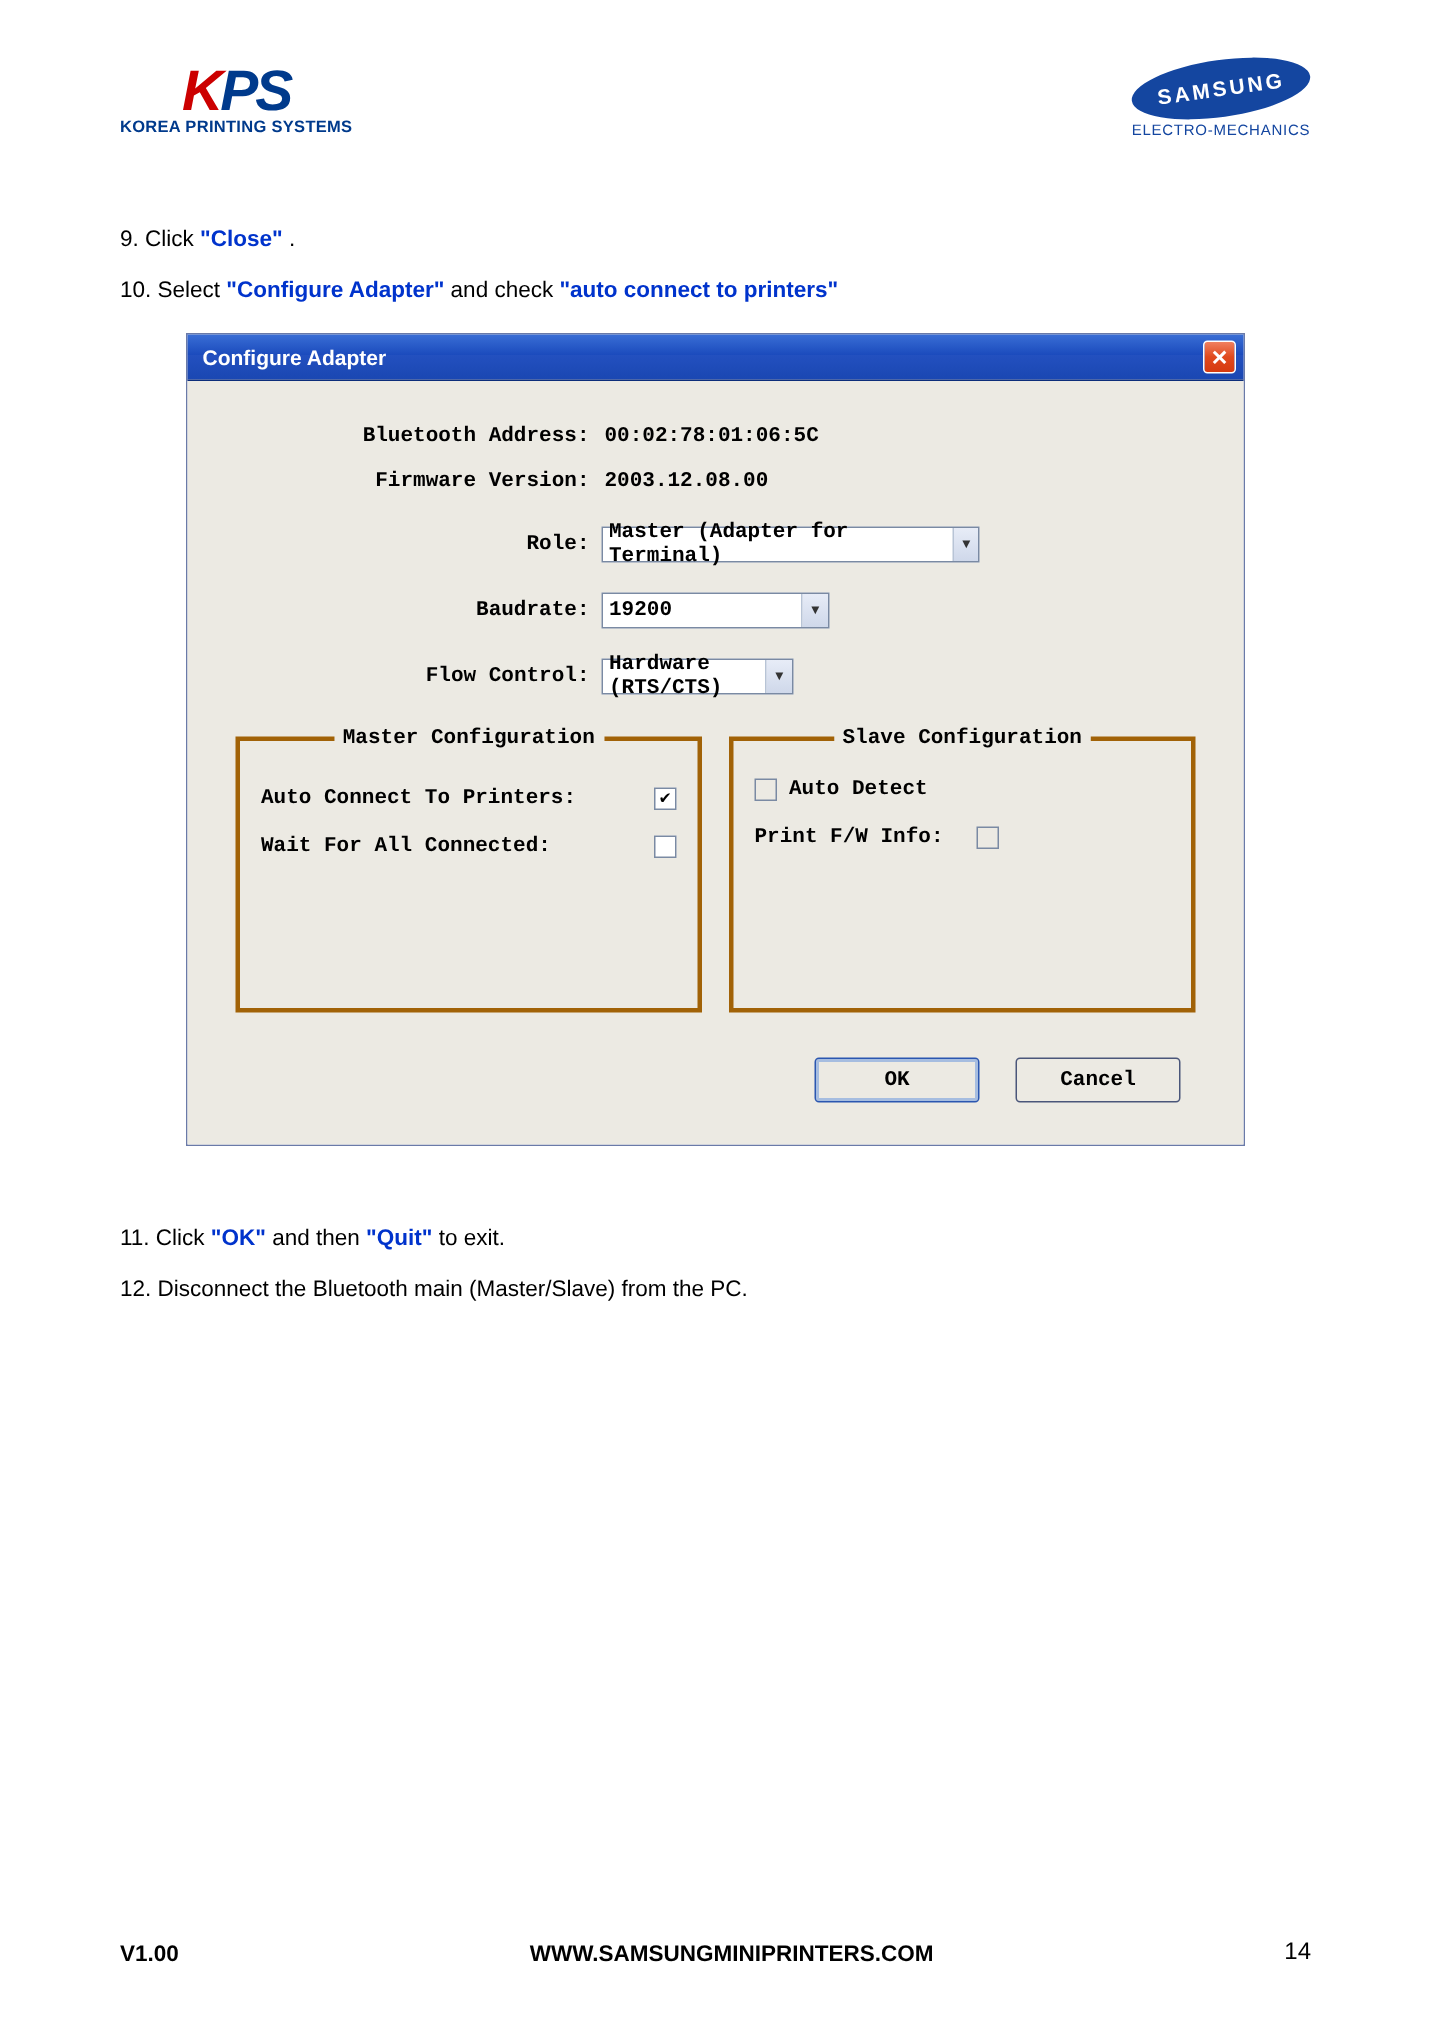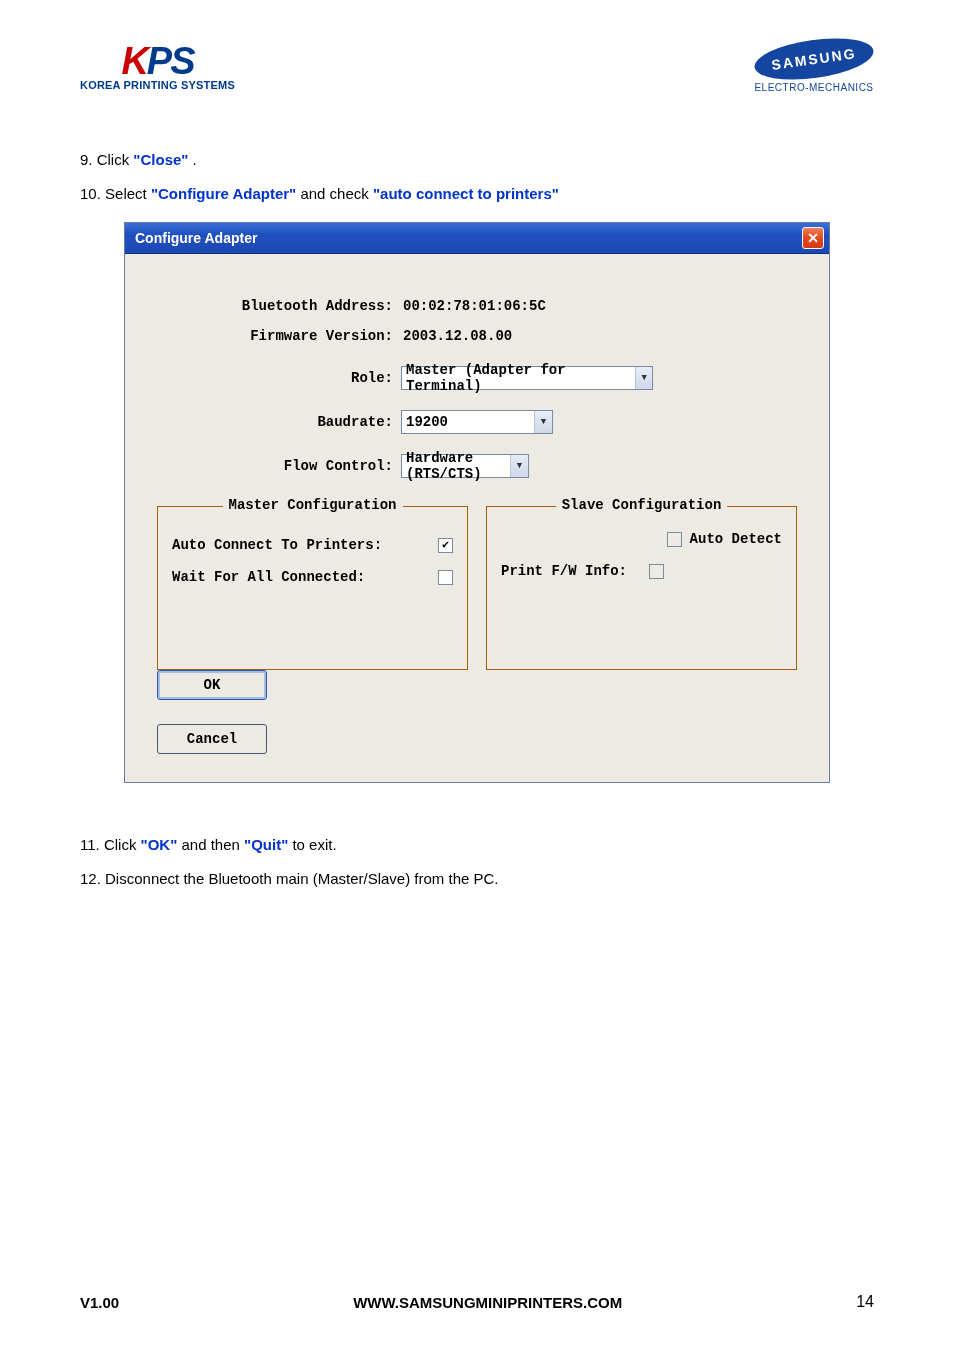--- a/index.html
+++ b/index.html
@@ -132,21 +132,21 @@
       margin-bottom: 8px;
     }
     .form-row .lbl {
       width: 244px;
       text-align: right;
       padding-right: 8px;
     }
     .form-row .val {
       padding-left: 2px;
     }
-    .form-row.spacer-top { margin-top: 18px; }
+    .form-row.spacer-top { margin-top: 3px; }
     .form-row.spacer-big { margin-top: 22px; }
 
     .select-box {
       background: #fff;
       border: 1px solid #7a8aa3;
       height: 24px;
       font-family: "Courier New", monospace;
       font-weight: bold;
       font-size: 14px;
       display: inline-flex;
@@ -166,24 +166,24 @@
       color: #333;
     }
 
     .fieldsets-row {
       display: flex;
       gap: 18px;
       margin-top: 28px;
     }
     .fieldset {
       flex: 1;
-      border: 1px solid #a16207;
+      border: 3px solid #a16207;
       background: #eceae3;
       position: relative;
-      padding: 24px 14px 4px 14px;
+      padding: 24px 14px 20px 14px;
     }
     .fieldset .legend {
       position: absolute;
       top: -10px;
       left: 50%;
       transform: translateX(-50%);
       background: #eceae3;
       padding: 0 6px;
       white-space: nowrap;
     }
@@ -217,31 +217,30 @@
       display: inline-flex;
       align-items: center;
       justify-content: center;
       font-size: 11px;
     }
     .checkbox.disabled { background: #eceae3; }
     .checkbox.checked::after { content: "✔"; color: #000; font-size: 12px; line-height: 1; }
     .auto-detect-row {
       display:flex;
       align-items:center;
-      justify-content:flex-end;
       gap:8px;
       margin-bottom:16px;
     }
 
     .buttons-row {
       display: flex;
       justify-content: flex-end;
       gap: 24px;
+      margin-top: 30px;
       padding-right: 10px;
-      flex-direction: column;
     }
     .dlg-btn {
       width: 110px;
       height: 30px;
       background: #eceae3;
       border: 1px solid #4a567a;
       border-radius: 3px;
       font-family: "Courier New", monospace;
       font-weight: bold;
       font-size: 14px;

